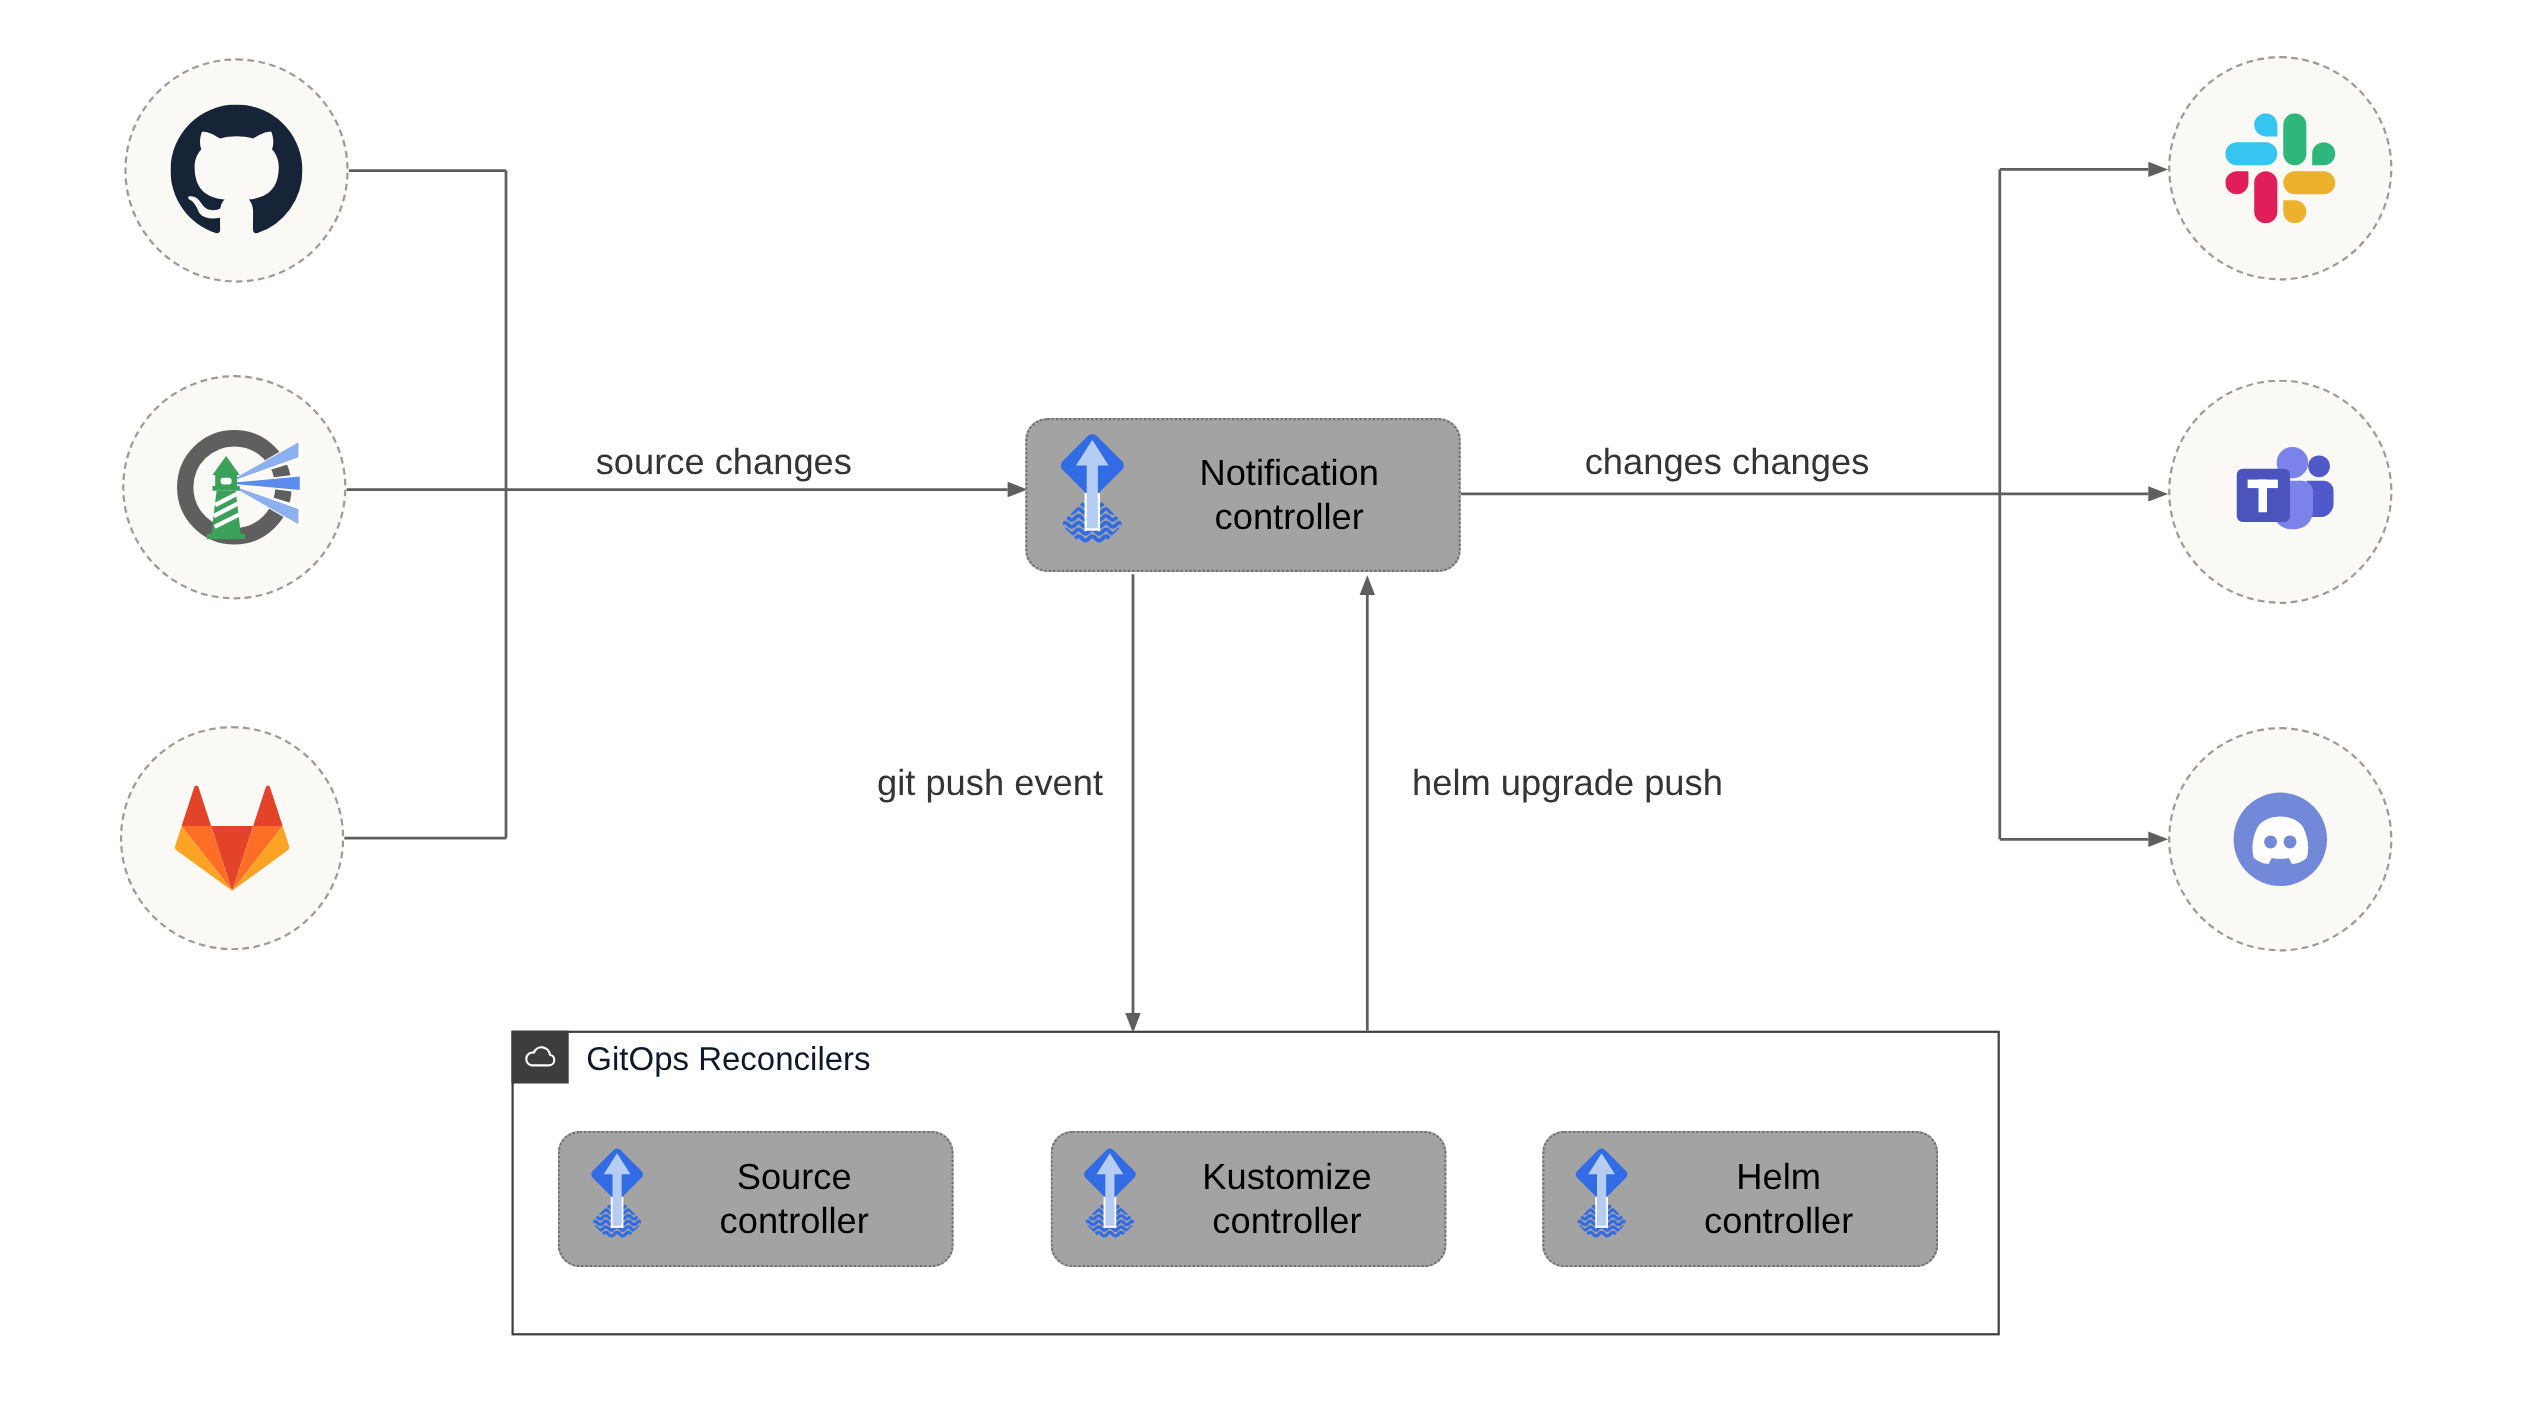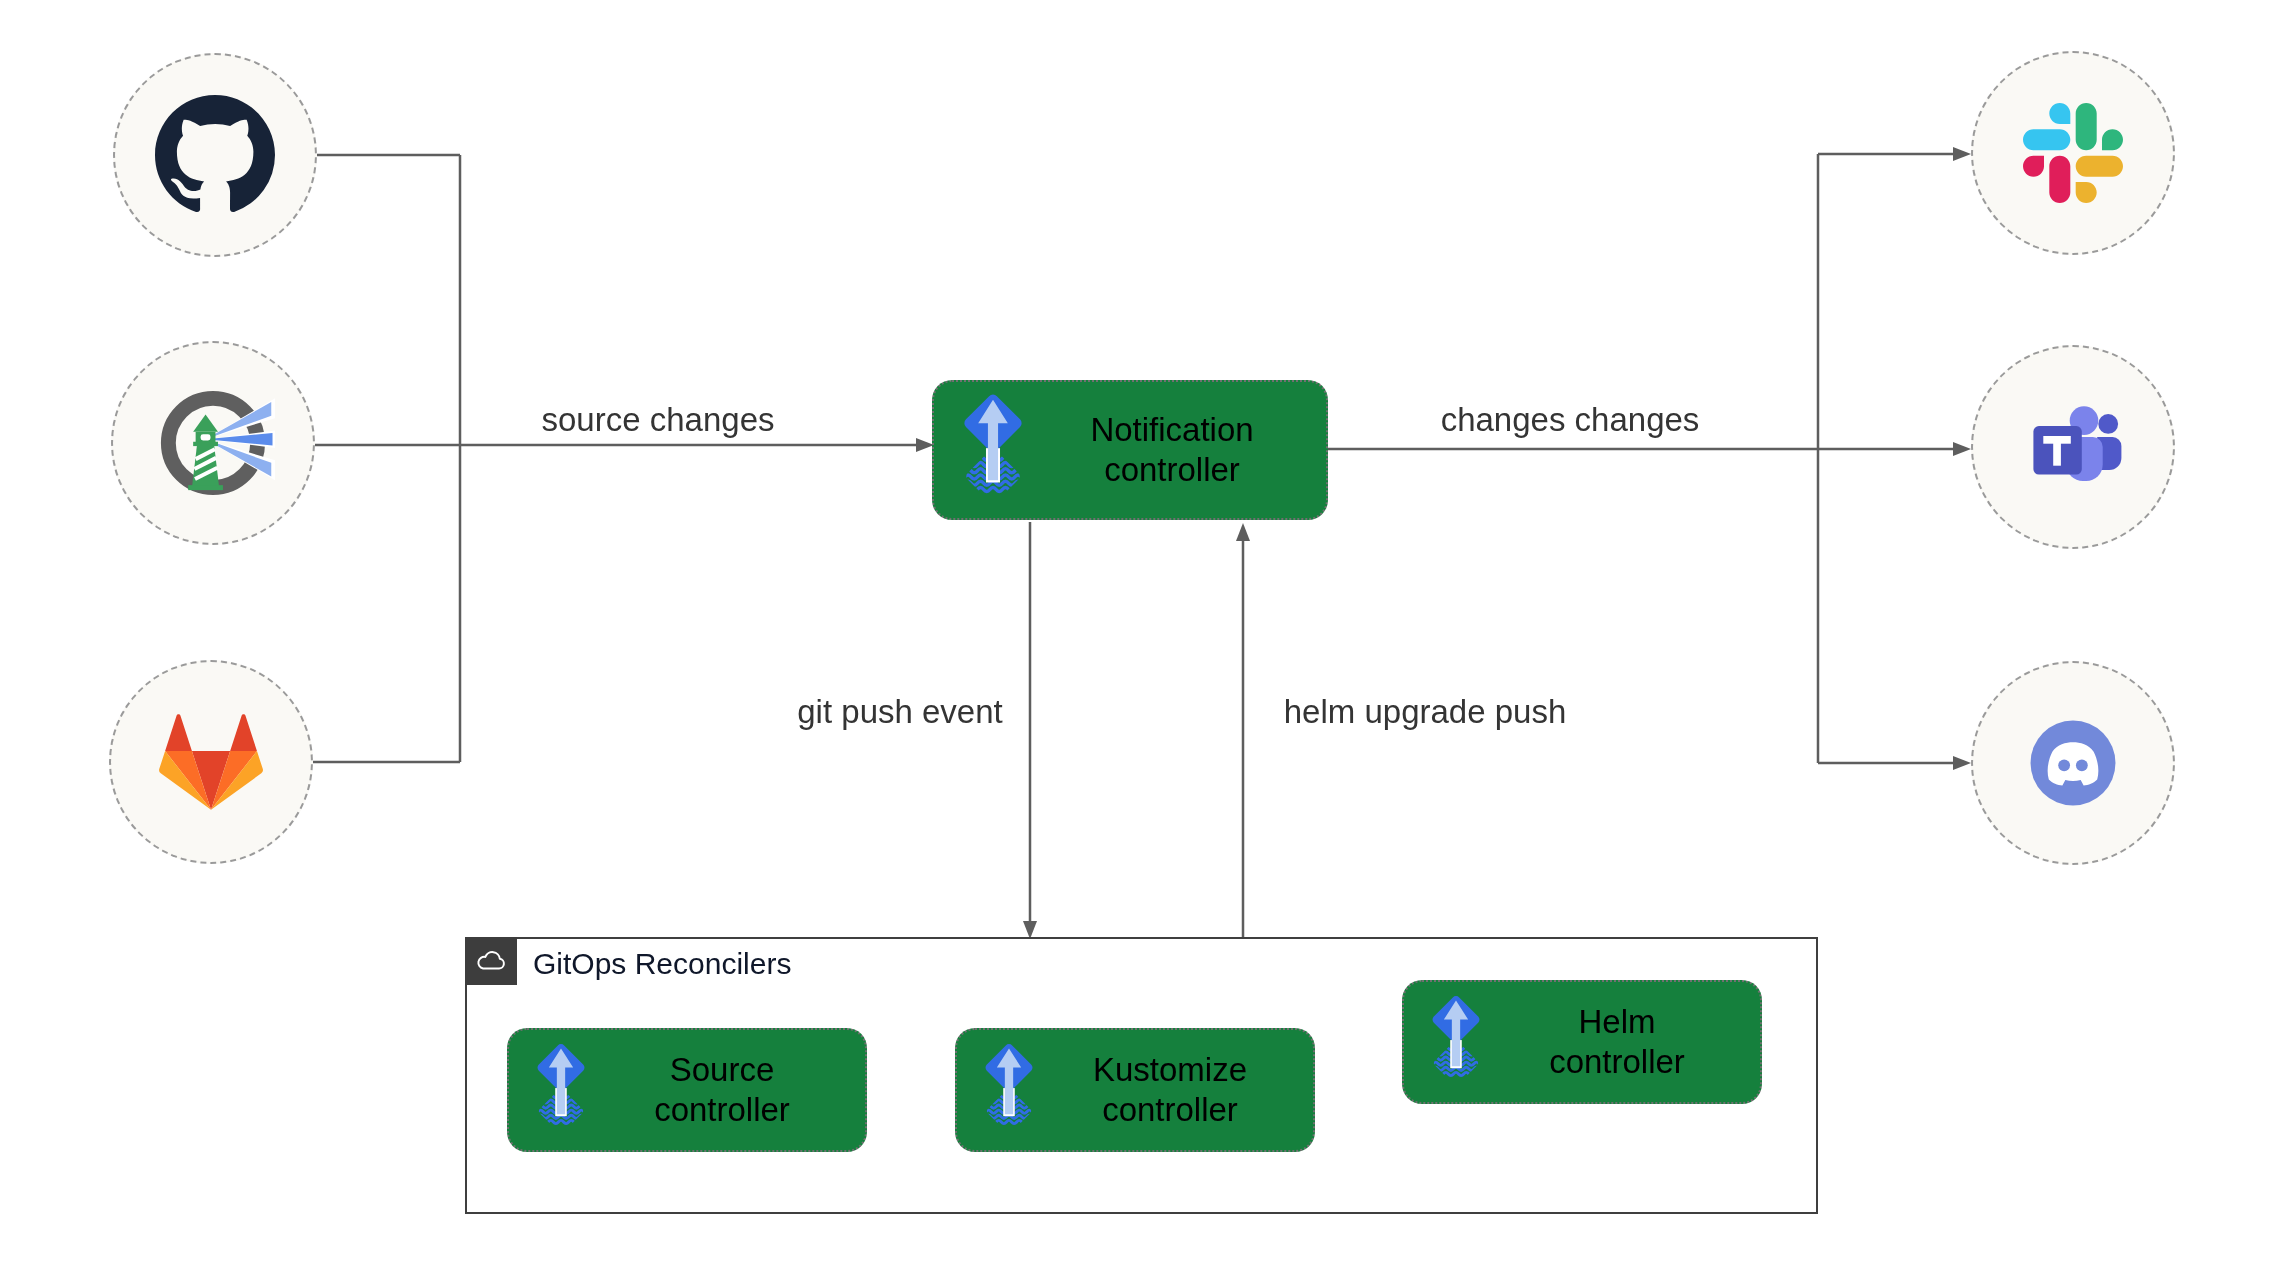--- a/index.html
+++ b/index.html
@@ -3,21 +3,21 @@
 <meta charset="utf-8">
 <style>
   html,body{margin:0;padding:0;background:#fff;}
   #canvas{position:relative;width:2292px;height:1284px;background:#ffffff;
           font-family:"Liberation Sans",sans-serif;overflow:hidden;}
   svg{display:block;}
   #connector-layer{position:absolute;left:0;top:0;width:2292px;height:1284px;z-index:1;}
   .circle-node{position:absolute;width:204px;height:204px;border-radius:50%;
                border:2px dashed #9a9a9a;background:#faf9f5;box-sizing:border-box;
                display:flex;align-items:center;justify-content:center;z-index:2;}
-  .ctrl-box{position:absolute;background:#15803d;border:2px dotted #707070;border-radius:20px;
+  .ctrl-box{position:absolute;background:#a3a3a3;border:2px dotted #707070;border-radius:20px;
             box-sizing:border-box;display:flex;align-items:center;padding:0 14px;z-index:2;}
   .ctrl-icon{flex:0 0 auto;margin-left:6px;}
   .ctrl-label{flex:1;text-align:center;font-size:33px;line-height:1.22;color:#000;}
   .ctrl-label .inner{display:inline-block;max-width:200px;}
   .ctrl-label .inner.sm{max-width:182px;}
   .edge-label{position:absolute;font-size:33px;color:#343434;white-space:nowrap;
               transform:translate(-50%,-50%);z-index:3;}
   .group-box{position:absolute;left:465px;top:937px;width:1353px;height:277px;
              border:2px solid #3f3f3f;background:#ffffff;box-sizing:border-box;z-index:2;}
   .group-badge{position:absolute;left:-2px;top:-2px;width:52px;height:48px;background:#3d3d3d;
@@ -25,21 +25,21 @@
   .group-title{position:absolute;left:66px;top:8px;font-size:30px;color:#0f172a;}
   #node-github{left:113px;top:53px;}
   #node-harbor{left:111px;top:341px;}
   #node-gitlab{left:109px;top:660px;}
   #node-slack{left:1971px;top:51px;}
   #node-teams{left:1971px;top:345px;}
   #node-discord{left:1971px;top:661px;}
   #box-notification{left:932px;top:380px;width:396px;height:140px;}
   #box-source{left:507px;top:1028px;width:360px;height:124px;}
   #box-kustomize{left:955px;top:1028px;width:360px;height:124px;}
-  #box-helm{left:1402px;top:980px;width:360px;height:124px;text-decoration:underline;}
+  #box-helm{left:1402px;top:1028px;width:360px;height:124px;text-decoration:underline;}
   #label-source-changes{left:658px;top:420px;}
   #label-cluster-changes{left:1570px;top:420px;}
   #label-git-push{left:900px;top:712px;}
   #label-helm-upgrade{left:1425px;top:712px;}
 </style>
 </head>
 <body>
 
 <div id="canvas">
 

